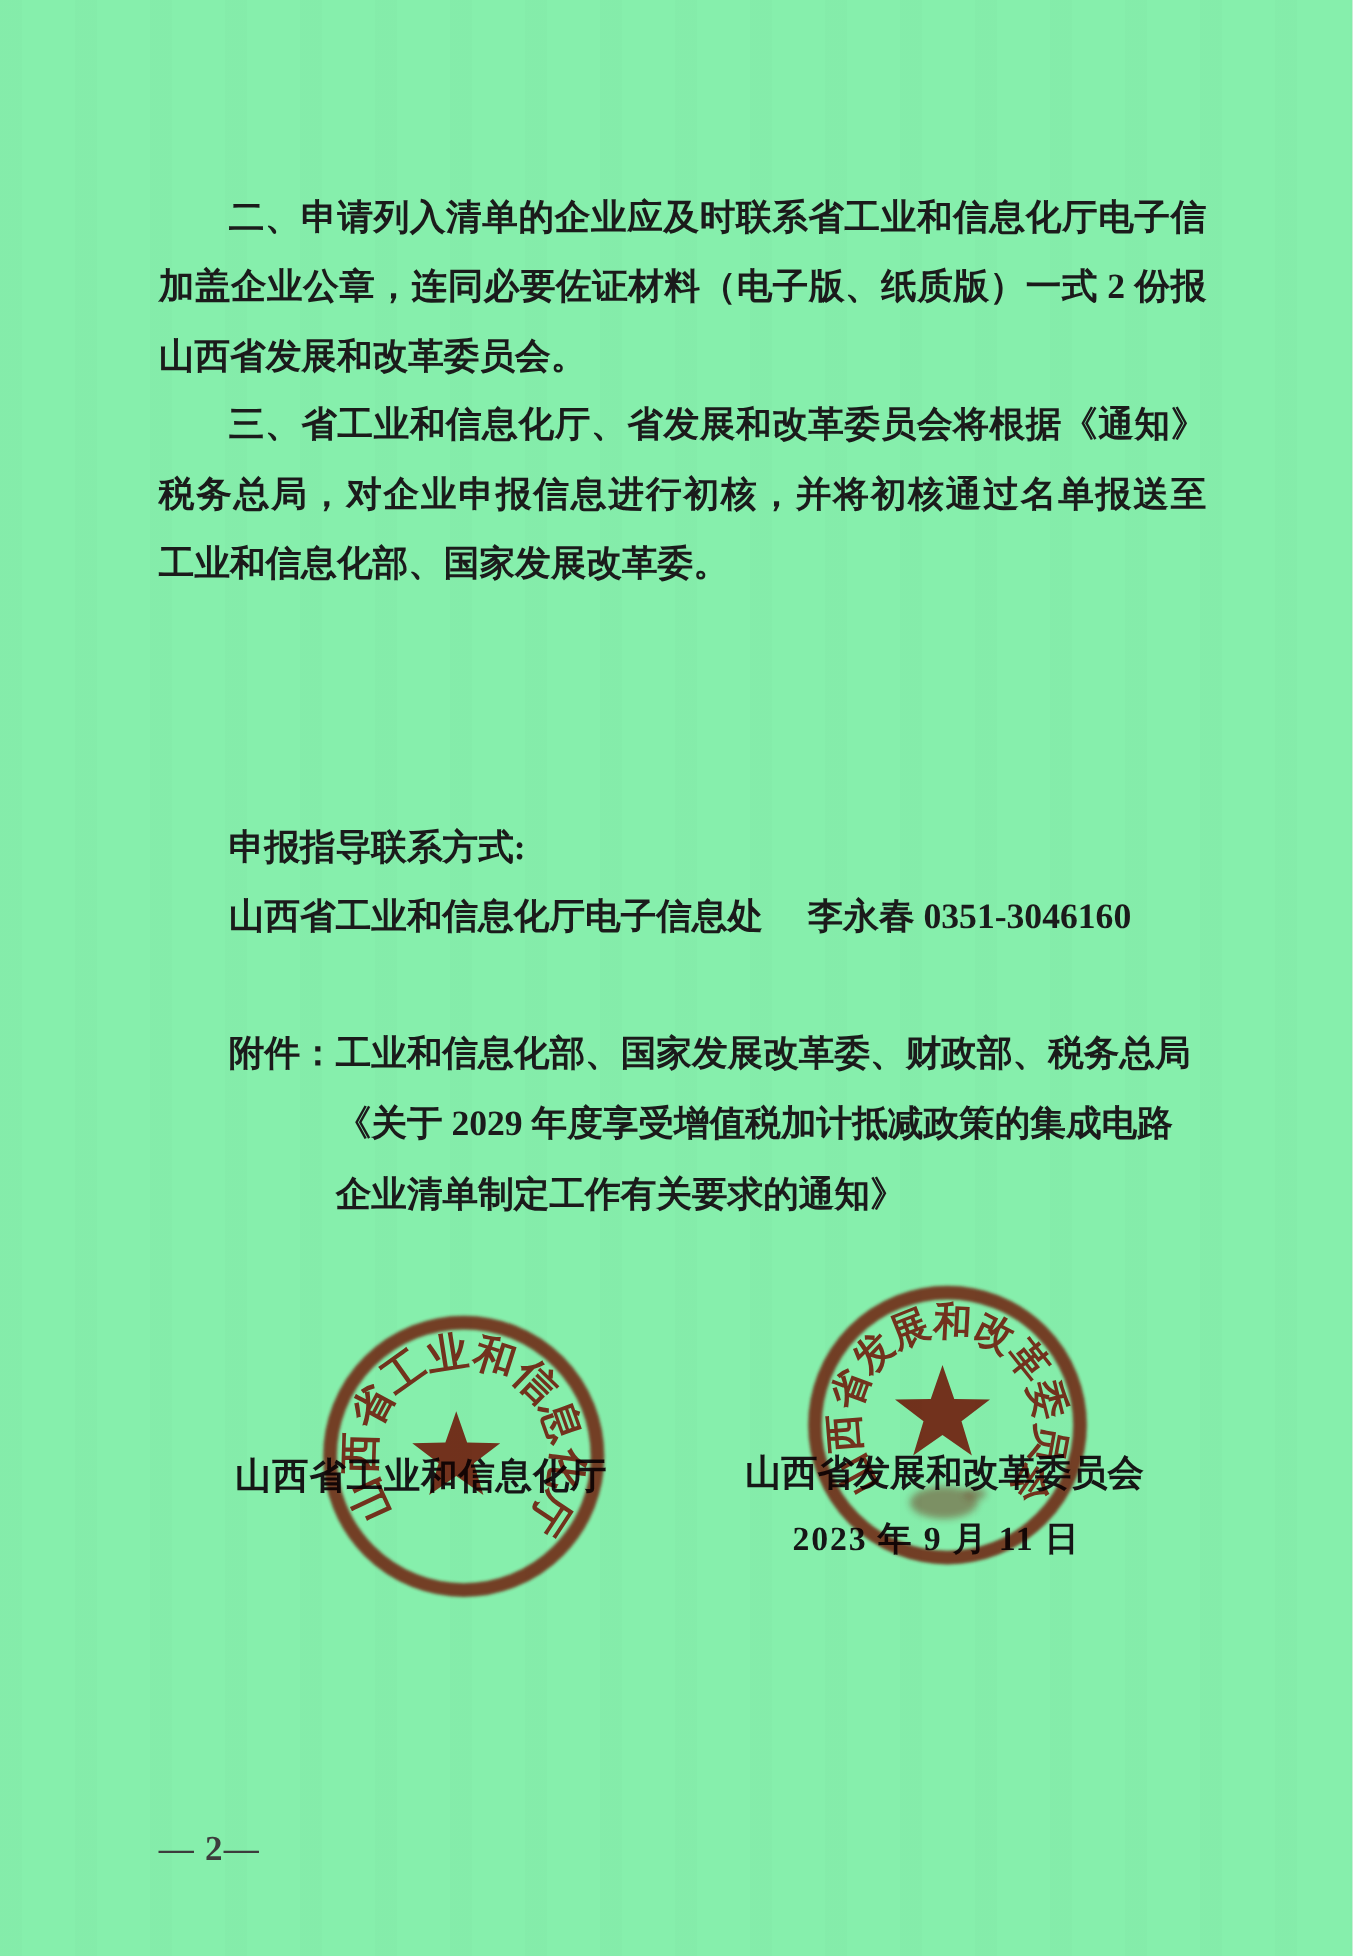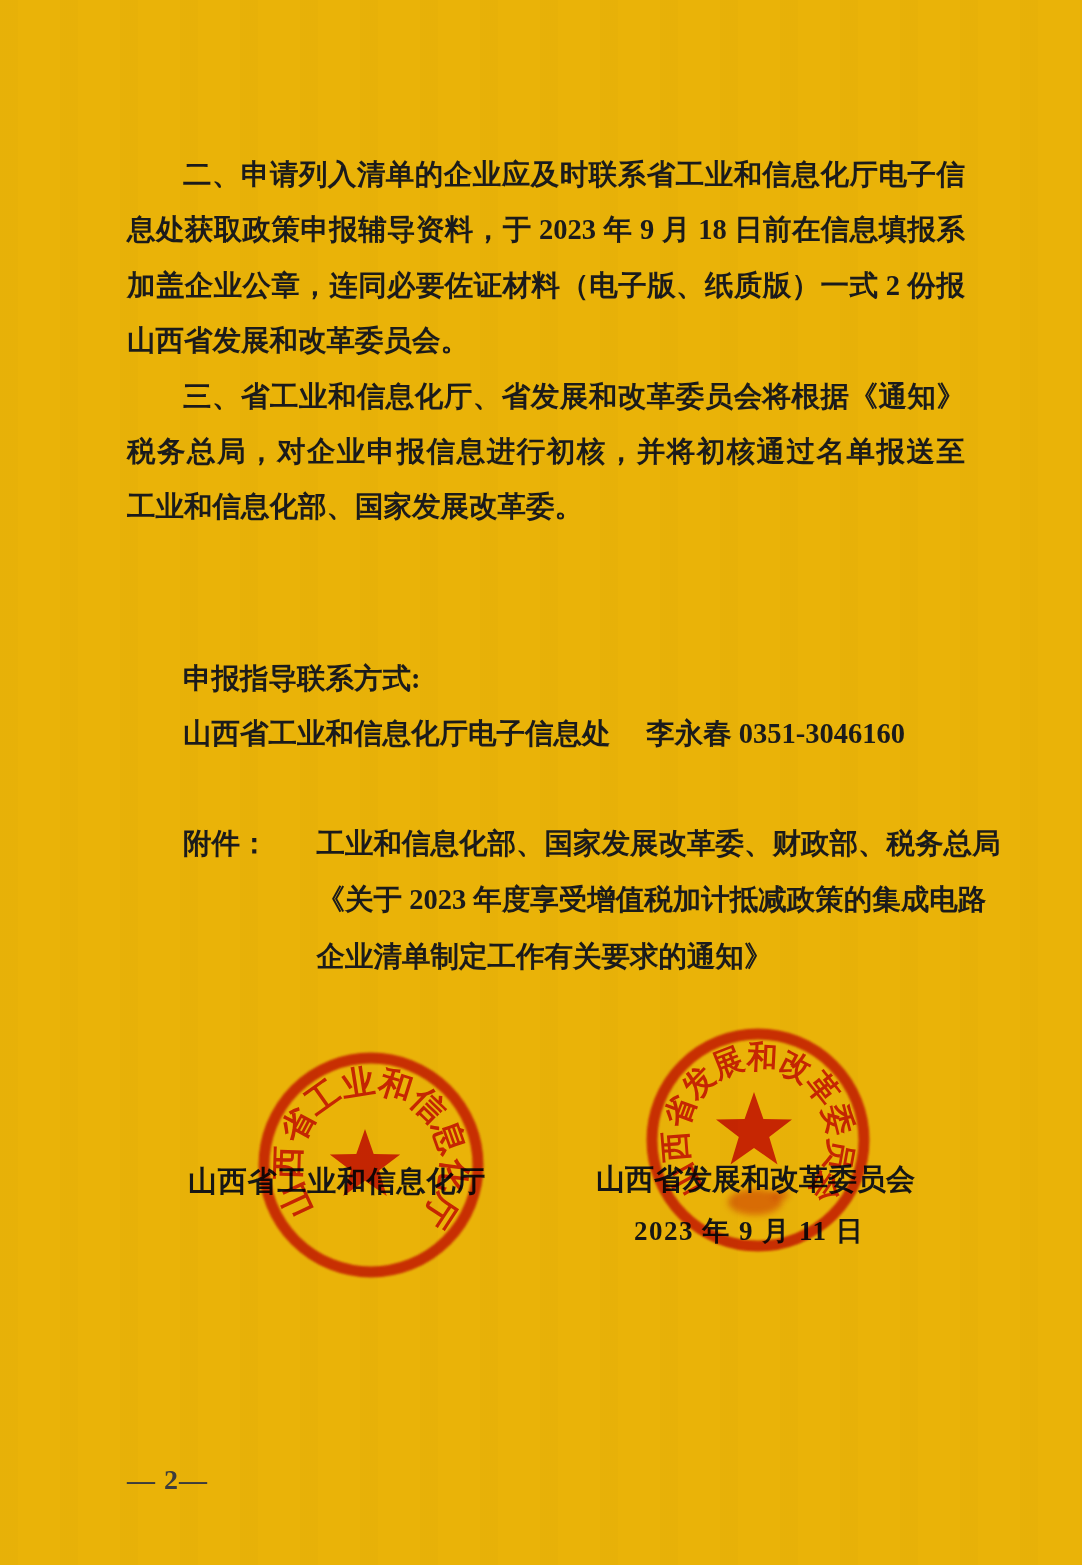--- a/index.html
+++ b/index.html
@@ -1,20 +1,20 @@
 <!DOCTYPE html>
 <html lang="zh"><head>
 <meta charset="utf-8">
 <style>
   html,body { margin:0; padding:0; background:#e9e9e9; }
   .page {
     position:relative;
     width:1082px; height:1565px;
     margin:0 auto;
-    background:#eab308;
+    background:#86efac;
     font-family:"Liberation Serif","DejaVu Serif",serif;
     color:#1b1b1b;
     overflow:hidden;
   }
   
   .page::before{
     content:""; position:absolute; inset:0; pointer-events:none;
     background:repeating-linear-gradient(90deg,
       rgba(0,0,0,0.012) 0 18px, rgba(0,0,0,0) 18px 60px);
   }
@@ -33,21 +33,21 @@
     font-size:28.5px; font-weight:700;
   }
   .contact-block .ln{ padding-left:56px; }
 
   .attachment-block{
     position:absolute; left:183px; top:816px; width:810px;
     font-size:28.5px; font-weight:600; display:flex;
   }
   .attachment-block .ln{ height:56.4px; line-height:56.4px; }
   .att-label{ flex:0 0 auto;text-align:center; }
-  .att-lines{ flex:1 1 auto;margin-left:48px; }
+  .att-lines{ flex:1 1 auto; }
 
   .sig{ position:absolute; font-weight:600; white-space:nowrap; color:#161616; }
   .sig-left-org{ left:188px; top:1166px; font-size:29px; letter-spacing:0.8px; line-height:30px; }
   .sig-right-org{ left:596px; top:1164px; font-size:29px; letter-spacing:0px; line-height:30px; }
   .sig-date{ left:634px; top:1217px; font-size:27px; letter-spacing:1.5px; line-height:28px; }
 
   .seal{ position:absolute; width:240px; height:240px; mix-blend-mode:multiply; opacity:0.95; }
   .seal-left{ left:251px; top:1045px; }
   .seal-right{ left:638px; top:1020px; }
 
@@ -56,38 +56,37 @@
     font-size:28px; color:#3c3c3c; font-weight:600; letter-spacing:1px;
   }
 </style>
 </head>
 <body>
 
 <div class="page">
 
   <div class="body-block">
     <div class="ln j ind">二、申请列入清单的企业应及时联系省工业和信息化厅电子信</div>
-    <div class="ln j">息处获取政策申报辅导资料，于 2023 年 9 月 18 日前在信息填报系</div>
     <div class="ln j">加盖企业公章，连同必要佐证材料（电子版、纸质版）一式 2 份报</div>
     <div class="ln">山西省发展和改革委员会。</div>
     <div class="ln j ind">三、省工业和信息化厅、省发展和改革委员会将根据《通知》</div>
     <div class="ln j">税务总局，对企业申报信息进行初核，并将初核通过名单报送至</div>
     <div class="ln">工业和信息化部、国家发展改革委。</div>
   </div>
 
   <div class="contact-block">
     <div class="ln">申报指导联系方式:</div>
     <div class="ln">山西省工业和信息化厅电子信息处　 李永春 0351-3046160</div>
   </div>
 
   <div class="attachment-block">
     <div class="att-label ln">附件：</div>
     <div class="att-lines">
       <div class="ln">工业和信息化部、国家发展改革委、财政部、税务总局</div>
-      <div class="ln">《关于 2023 年度享受增值税加计抵减政策的集成电路</div>
+      <div class="ln">《关于 2029 年度享受增值税加计抵减政策的集成电路</div>
       <div class="ln">企业清单制定工作有关要求的通知》</div>
     </div>
   </div>
 
   <div class="sig sig-left-org">山西省工业和信息化厅</div>
   <div class="sig sig-right-org">山西省发展和改革委员会</div>
   <div class="sig sig-date">2023 年 9 月 11 日</div>
 
   <div class="seal seal-left">
     <svg width="240" height="240" viewBox="-120 -120 240 240">

